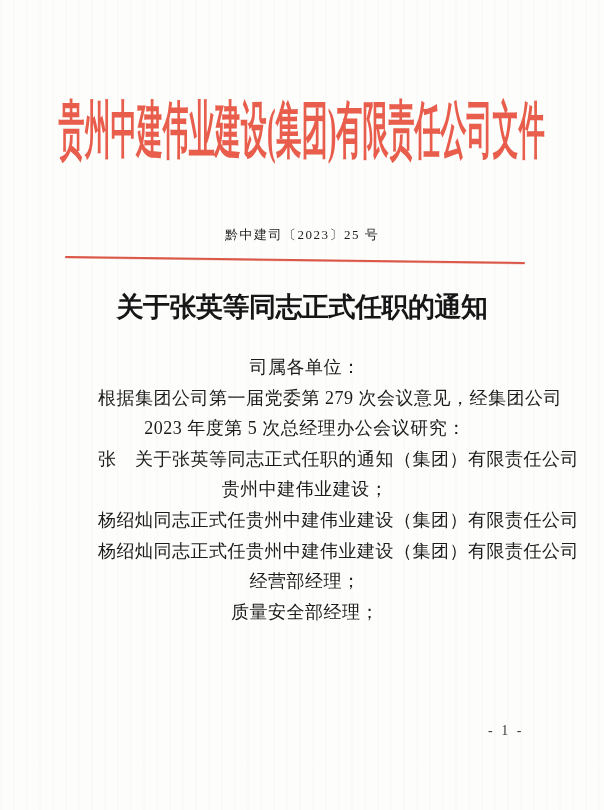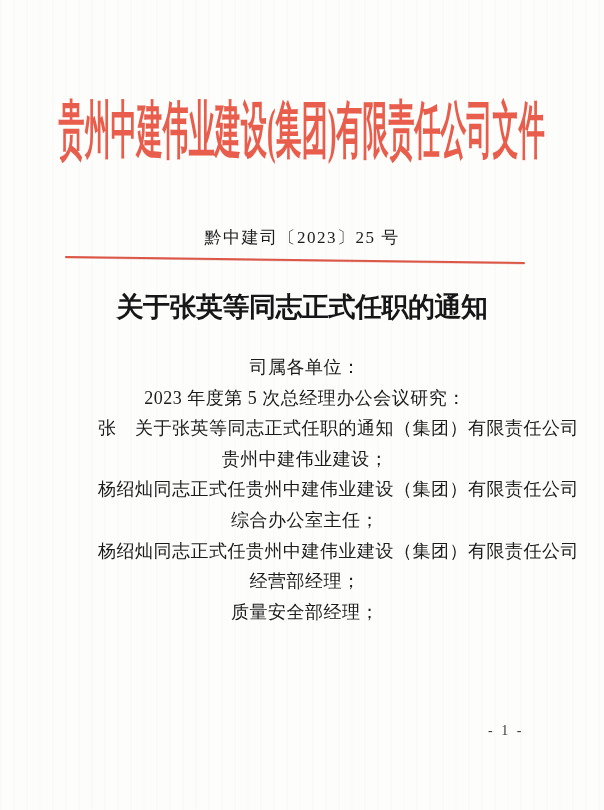--- a/index.html
+++ b/index.html
@@ -28,21 +28,21 @@
     letter-spacing: 0;
     transform: scaleX(0.42);
     transform-origin: center center;
   }
 
   
   .doc-number {
     position: absolute;
     top: 226px; left: 0; right: 0;
     text-align: center;
-    font-size: 17px;
+    font-size: 13px;
     color: #1c1c1c;
     letter-spacing: 1.5px;
   }
 
   
   .red-rule {
     position: absolute;
     top: 256px; left: 65px;
     width: 460px; height: 2.4px;
     background: #db5848;
@@ -100,34 +100,34 @@
   <div class="doc-number">黔中建司〔2023〕25 号</div>
 
   <div class="red-rule"></div>
 
   <div class="doc-title">关于张英等同志正式任职的通知</div>
 
   <div class="body-block">
       <div class="body-line">
     <span>司属各单位：</span>
   </div>
+      <div class="body-line indent">
+    <span>根据集团公司第一届党委第 279 次会议意见，经集团公司</span>
+  </div>
       <div class="body-line">
     <span>2023 年度第 5 次总经理办公会议研究：</span>
   </div>
       <div class="body-line indent">
     <span>张　关于张英等同志正式任职的通知（集团）有限责任公司</span>
   </div>
       <div class="body-line">
     <span>贵州中建伟业建设；</span>
   </div>
       <div class="body-line indent">
     <span>杨绍灿同志正式任贵州中建伟业建设（集团）有限责任公司</span>
-  </div>
-      <div class="body-line">
-    <span>综合办公室主任；</span>
   </div>
       <div class="body-line indent">
     <span>杨绍灿同志正式任贵州中建伟业建设（集团）有限责任公司</span>
   </div>
       <div class="body-line">
     <span>经营部经理；</span>
   </div>
       <div class="body-line">
     <span>质量安全部经理；</span>
   </div>

